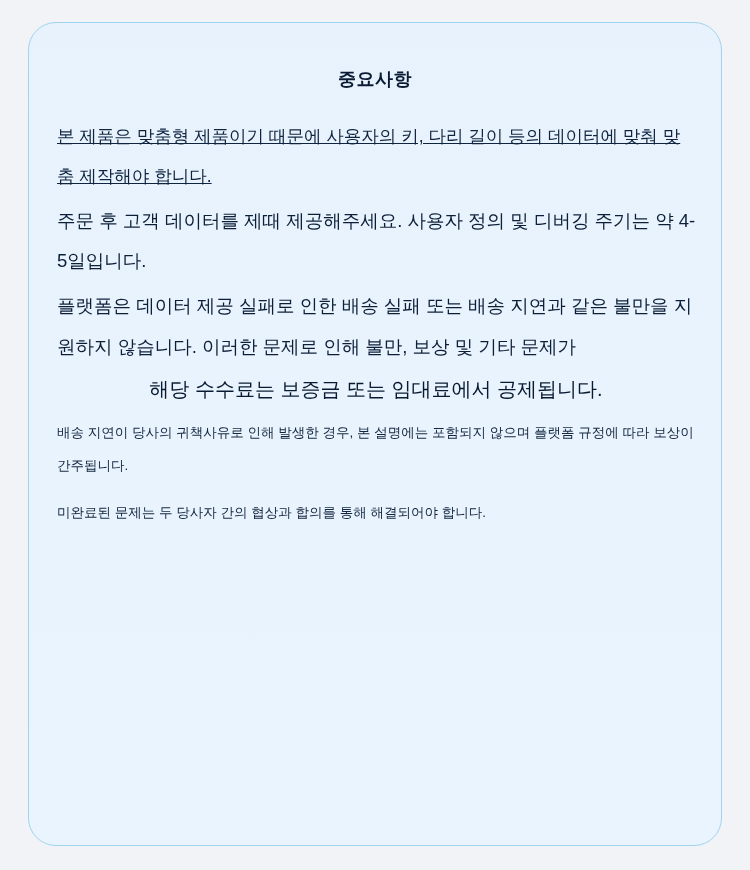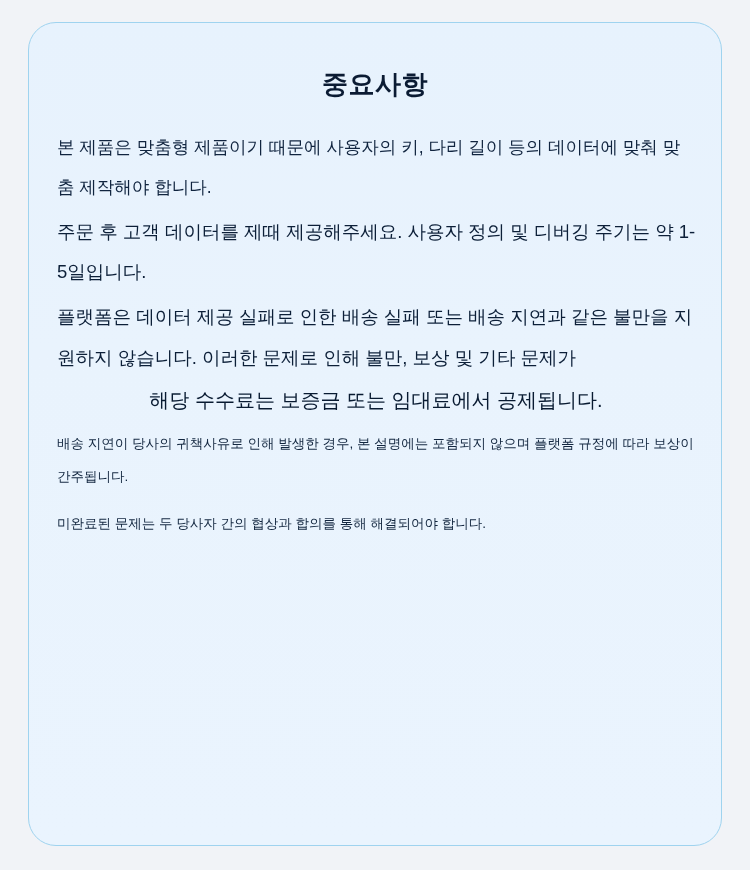--- a/index.html
+++ b/index.html
@@ -20,36 +20,37 @@
     width: 694px;
     height: 824px;
     box-sizing: border-box;
     border: 1px solid #9fd3ef;
     border-radius: 28px;
     background: linear-gradient(180deg, #e7f2fd 0%, #e9f3fd 40%, #eaf4fe 100%);
     padding: 30px 24px 20px 24px;
   }
   .notice-title {
     text-align: center;
-    font-size: 26px;
+    font-size: 18px;
     font-weight: bold;
     color: #0b1b33;
     letter-spacing: 0.5px;
     margin: 14px 0 26px 0;
     font-family: Liberation Mono, monospace;
   }
   .para {
     color: #0e2a4d;
     margin: 0 0 2px 0;
   }
   .p-main {
     font-size: 17.5px;
     line-height: 2.28;
     padding-left: 4px;
     color: #10243f;
+    text-decoration: underline;
   }
   .p-main-strong {
     font-size: 18.5px;
     line-height: 2.2;
     padding-left: 4px;
     color: #0c1f38;
   }
   .p-highlight {
     font-size: 19px;
     line-height: 2.1;
@@ -80,21 +81,21 @@
 <body>
 
 <div class="notice-card">
 
   <div class="notice-title">중요사항</div>
 
   <p class="para p-main">본 제품은 맞춤형 제품이기 때문에 사용자의 키, 다리 길이 등의 데이터에 맞춰 맞춤 제작해야 합니다.</p>
 
   <div class="block-gap-sm"></div>
 
-  <p class="para p-main-strong">주문 후 고객 데이터를 제때 제공해주세요. 사용자 정의 및 디버깅 주기는 약 1-5일입니다.</p>
+  <p class="para p-main-strong">주문 후 고객 데이터를 제때 제공해주세요. 사용자 정의 및 디버깅 주기는 약 4-5일입니다.</p>
 
   <div class="block-gap-sm"></div>
 
   <p class="para p-main-strong">플랫폼은 데이터 제공 실패로 인한 배송 실패 또는 배송 지연과 같은 불만을 지원하지 않습니다. 이러한 문제로 인해 불만, 보상 및 기타 문제가</p>
 
 
   <p class="para p-emph">해당 수수료는 보증금 또는 임대료에서 공제됩니다.</p>
 
   <div class="block-gap"></div>
 

